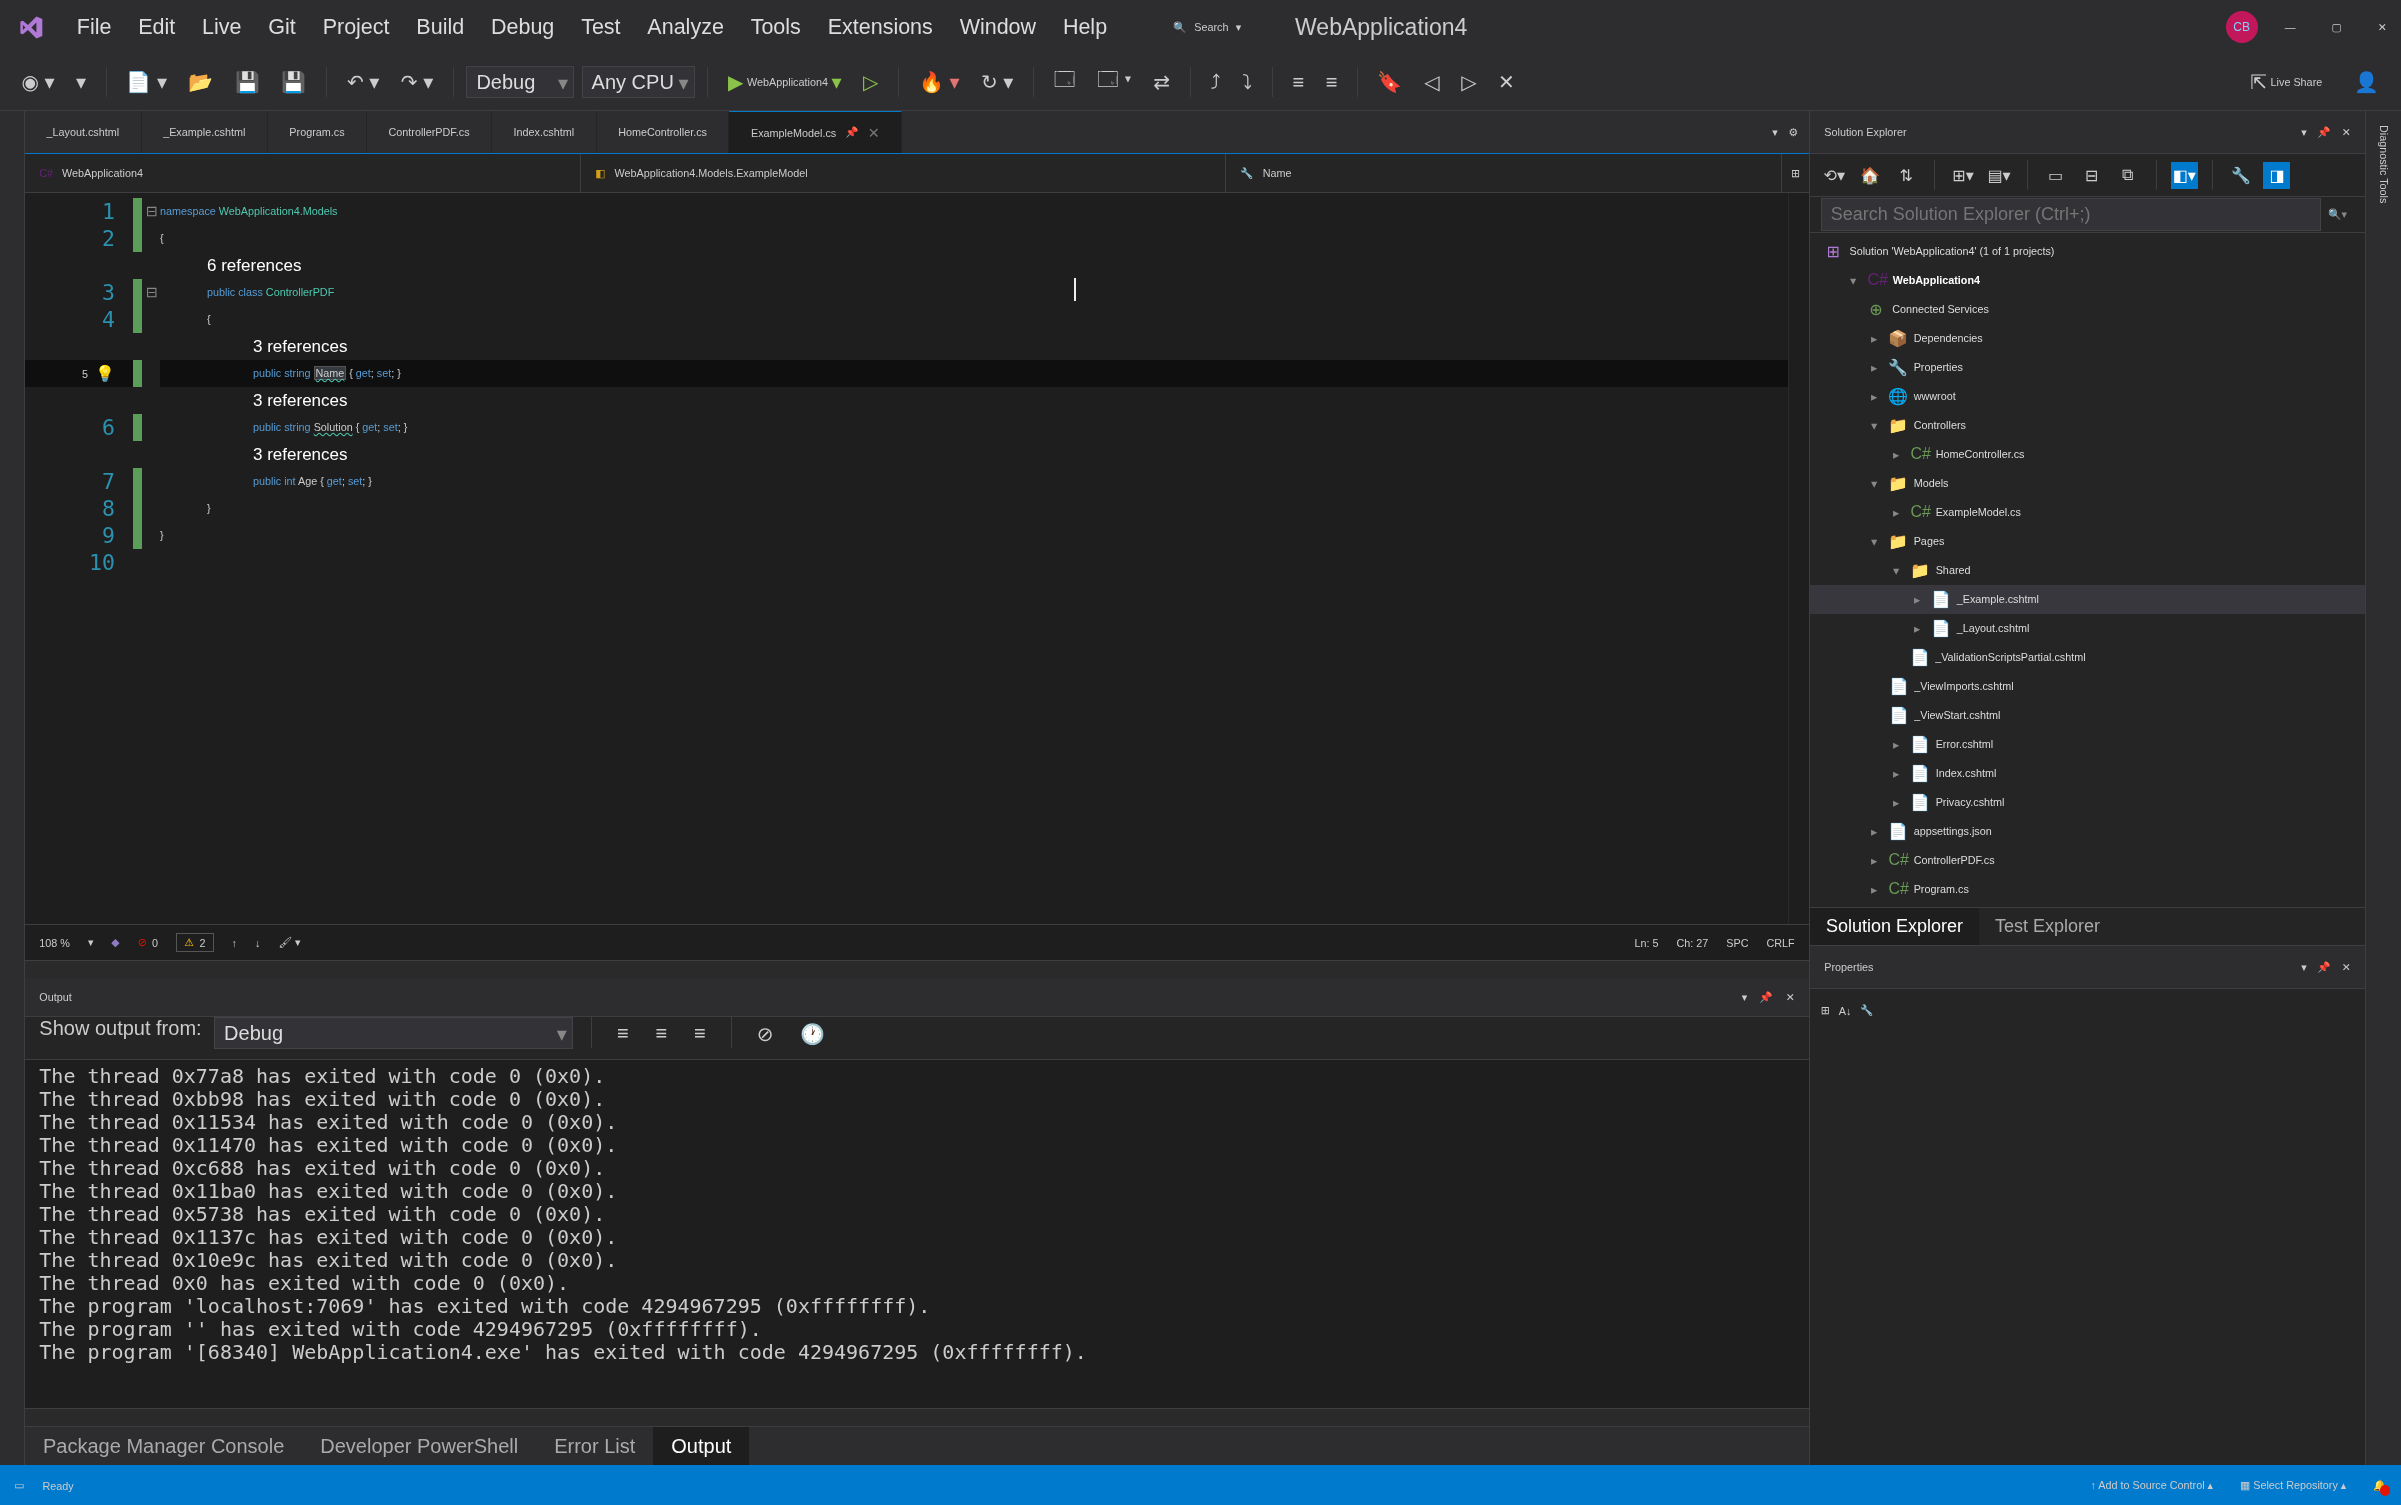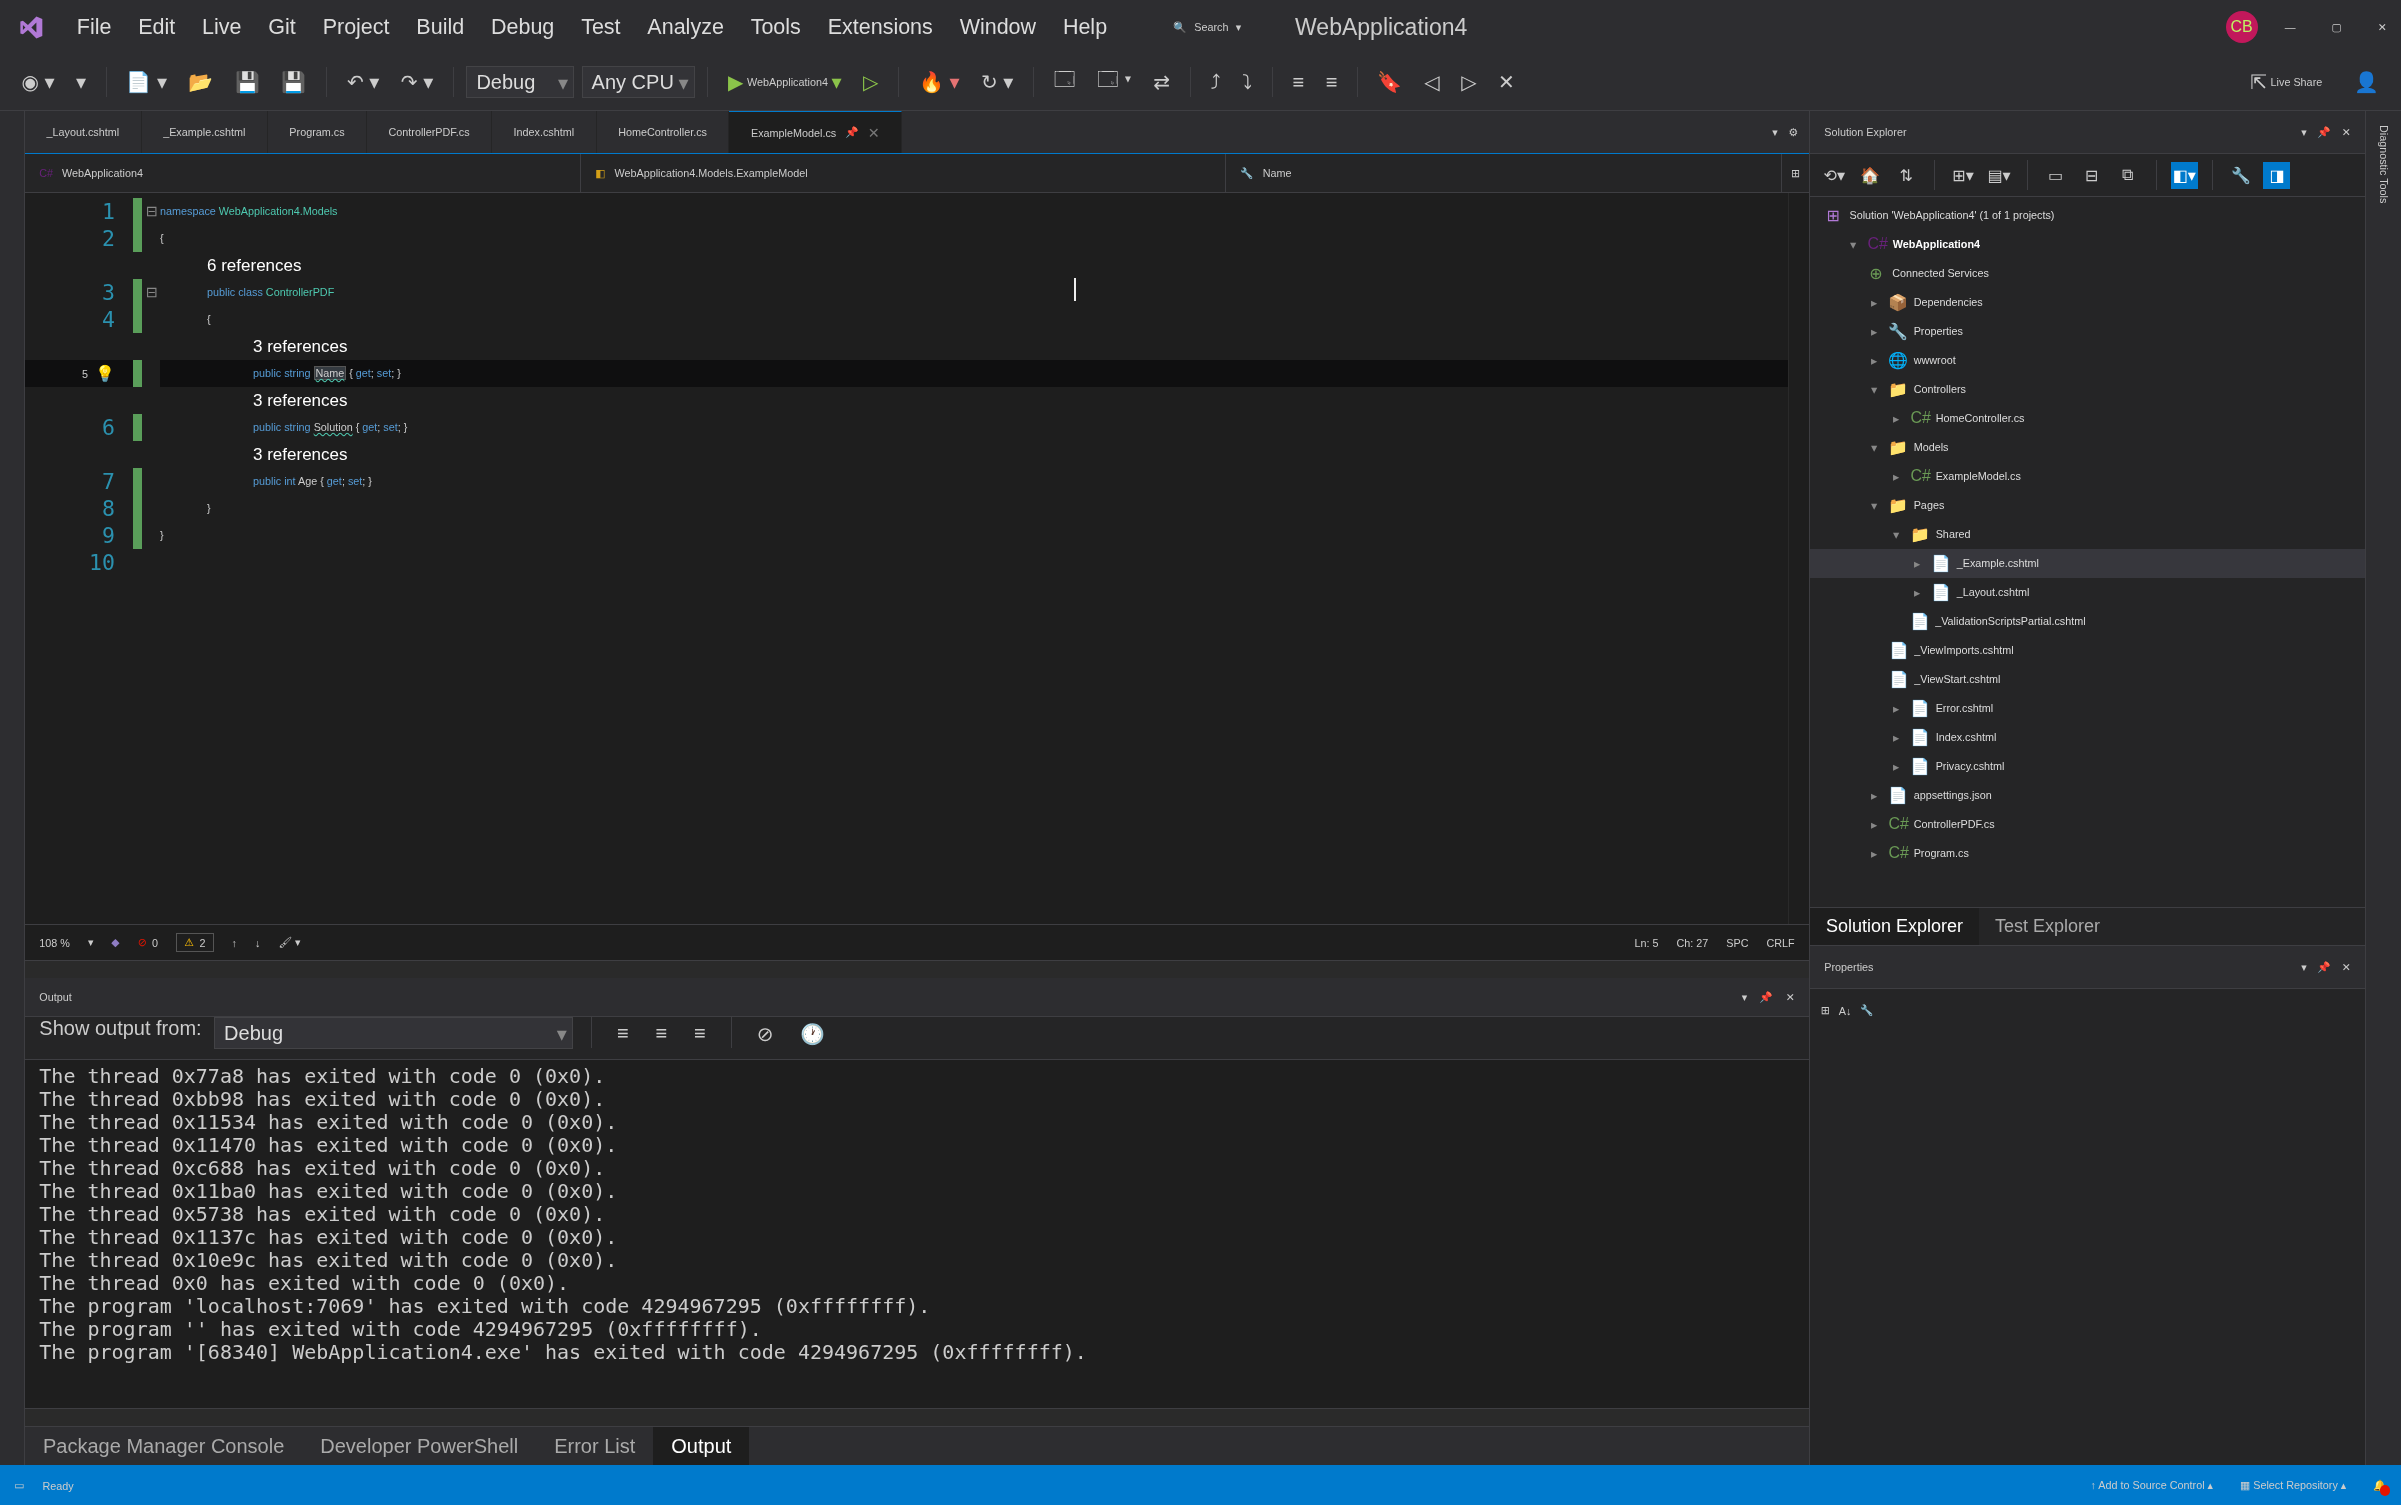--- a/index.html
+++ b/index.html
@@ -6,21 +6,21 @@
 html,body{width:2401px;height:1506px;background:#2d2d30;overflow:hidden;transform-origin:0 0}
 body{display:flex;flex-direction:column}
 .titlebar{height:54px;background:#2d2d30;display:flex;align-items:center;padding:0 14.3px;gap:18px}
 .vs-logo{width:32px;height:32px;display:flex;align-items:center;justify-content:center}
 .vs-logo svg{width:27px;height:27px}
 .menubar{display:flex;gap:1.8px}
 .menubar span{padding:5.4px 12.5px;font-size:21.5px;color:#ddd;cursor:pointer}
 .searchbox{margin-left:36px;display:flex;align-items:center;gap:7.2px;color:#888;font-size:21.5px}
 .app-title{margin-left:36px;font-size:23px;color:#ccc}
 .title-right{margin-left:auto;display:flex;align-items:center;gap:27px}
-.avatar{width:32px;height:32px;border-radius:50%;background:#c2185b;display:flex;align-items:center;justify-content:center;font-size:16px;color:#bef264}
+.avatar{width:32px;height:32px;border-radius:50%;background:#c2185b;display:flex;align-items:center;justify-content:center;font-size:12px;color:#7dd3fc}
 .winctrl{display:flex;gap:36px;font-size:18px;color:#999}
 .toolbar{height:57px;background:#2d2d30;border-bottom:0.9px solid #3e3e42;display:flex;align-items:center;padding:0 14.3px;gap:7.2px}
 .tbtn{padding:5.4px 7.2px;display:flex;align-items:center;gap:3.6px;color:#ccc;font-size:20px;cursor:pointer}
 .tsep{width:0.9px;height:30.5px;background:#3e3e42;margin:0 5.4px}
 .tdrop{background:#333337;border:0.9px solid #434346;padding:3.6px 20px 3.6px 9px;font-size:20px;color:#ddd;min-width:108px;position:relative}
 .tdrop::after{content:'▾';position:absolute;right:5.4px;color:#888}
 .play{color:#8bc34a}
 .main{flex:1;display:flex;min-height:0}
 .left-gutter{width:25px;background:#2d2d30;border-right:0.9px solid #3e3e42}
 .editor-col{flex:1;display:flex;flex-direction:column;min-width:0}
@@ -370,20 +370,24 @@
       <span class="tsep"></span>
       <span class="tb">▭</span>
       <span class="tb">⊟</span>
       <span class="tb">⧉</span>
       <span class="tsep"></span>
       <span class="tb on">◧▾</span>
       <span class="tsep"></span>
       <span class="tb">🔧</span>
       <span class="tb on">◨</span>
     </div>
+    <div class="se-search">
+      <input placeholder="Search Solution Explorer (Ctrl+;)" style="">
+      <span style="padding:0 7.2px;color:#888">🔍▾</span>
+    </div>
     <div class="tree">
       <div class="tn i0">
           <span class="ic" style="color:#b179d6">⊞</span>
           <span class="lbl">Solution 'WebApplication4' (1 of 1 projects)</span>
         </div>
       <div class="tn i1 bold">
           <span class="tw">▾</span>
           <span class="ic" style="color:#68217a">C#</span>
           <span class="lbl">WebApplication4</span>
         </div>

